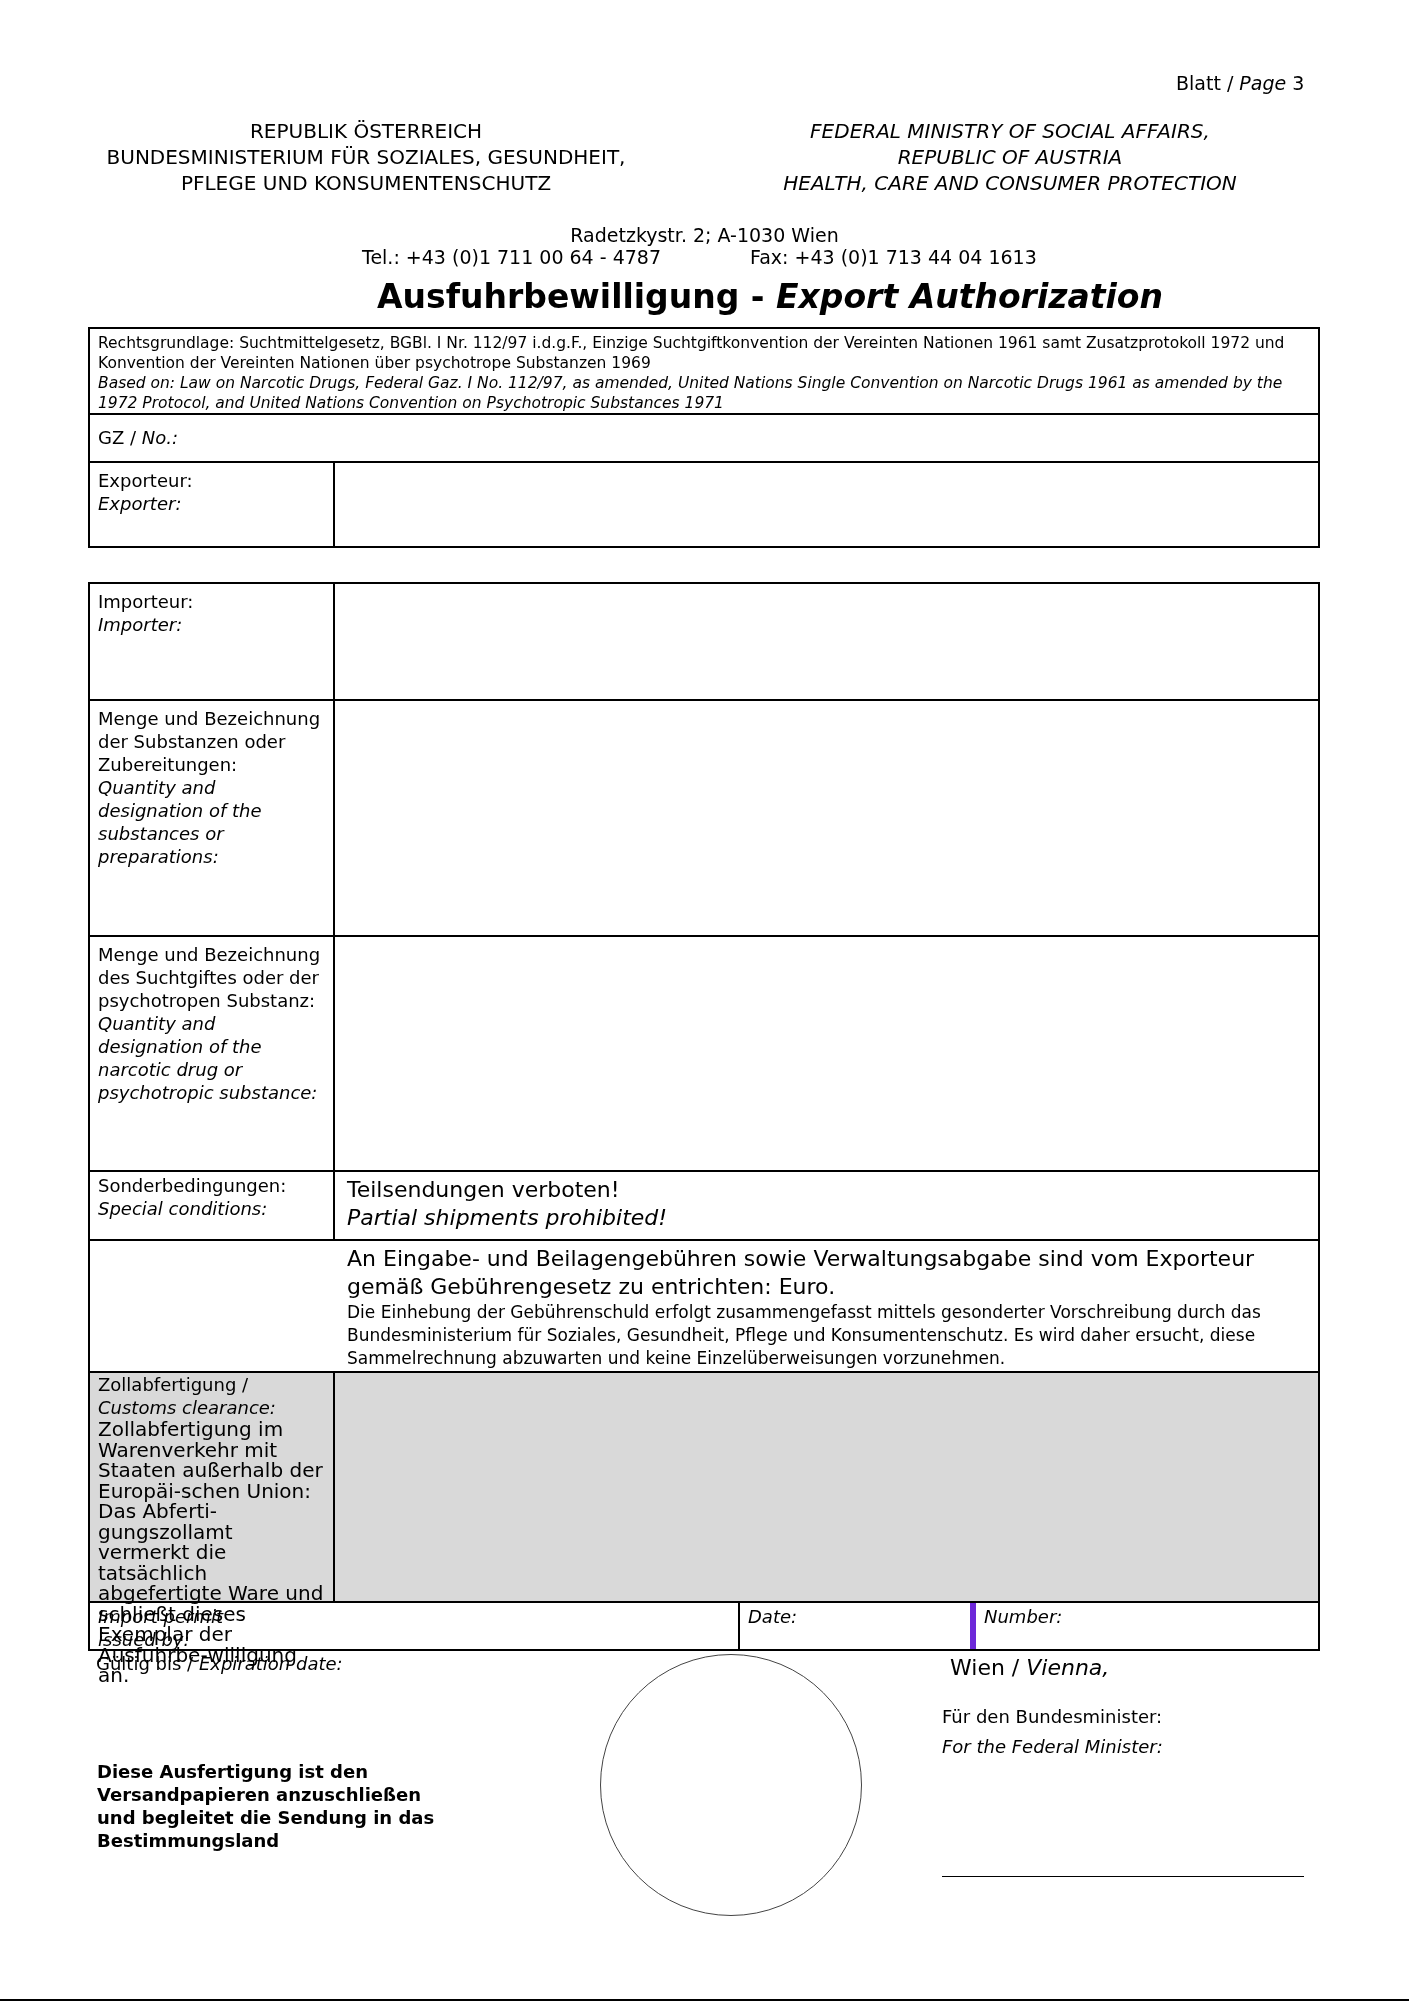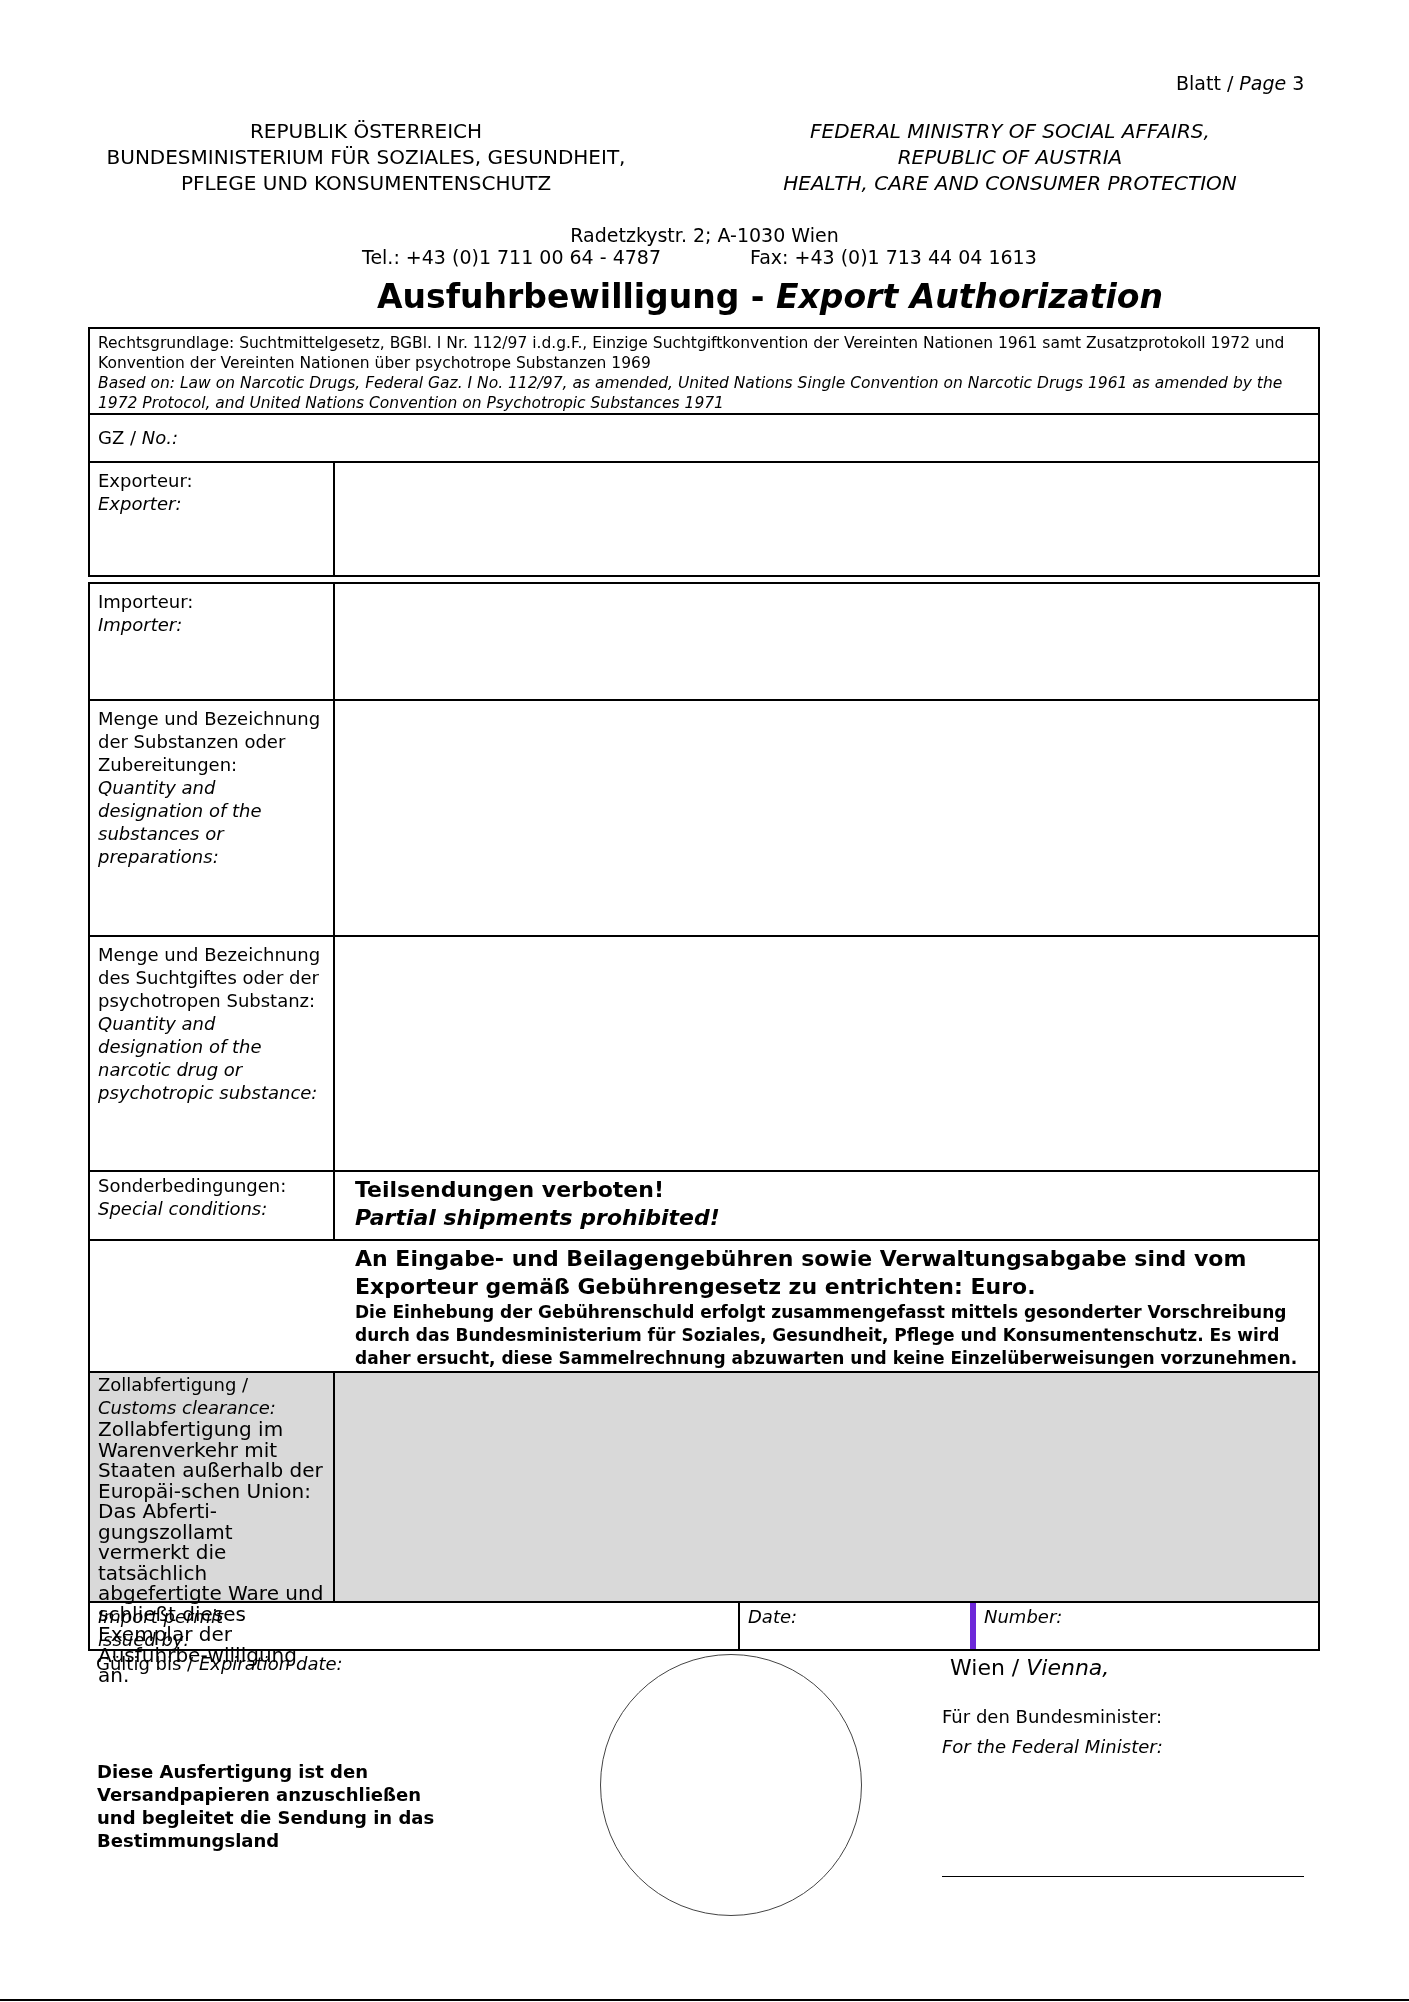--- a/index.html
+++ b/index.html
@@ -14,21 +14,21 @@
   .address { left: 0; width: 1409px; top: 223px; text-align: center; font-size: 19px; line-height: 24px; }
   .contact { left: 0; width: 1409px; top: 246px; font-size: 19px; }
   .contact .tel { position: absolute; left: 362px; }
   .contact .fax { position: absolute; left: 750px; }
   .title { left: 0; width: 1540px; top: 277px; text-align: center; font-size: 33px; font-weight: bold; }
 
   .form { left: 88px; top: 327px; width: 1232px; }
   .row { position: absolute; left: 0; width: 1232px; border: 2px solid #000; box-sizing: border-box; }
   .cell { position: absolute; top: 0; bottom: 0; box-sizing: border-box; }
   .labelcell { left: 0; width: 245px; border-right: 2px solid #000; padding: 6px 8px; font-size: 18px; line-height: 23px; }
-  .valuecell { left: 245px; right: 0; padding: 4px 20px; font-weight: bold; }
+  .valuecell { left: 245px; right: 0; padding: 4px 12px; }
   .legal { font-size: 15.5px; line-height: 20px; padding: 4px 8px; }
   .gz { font-size: 18px; padding: 12px 8px; }
   .big { font-size: 22px; line-height: 28px; }
   .small { font-size: 17px; line-height: 23px; }
   .gray { background: #d9d9d9; }
   .zoll-desc { font-size: 20px; line-height: 20.5px; }
   .bottom-row { font-size: 18px; line-height: 23px; }
   .b-cell { position: absolute; top: 0; bottom: 0; box-sizing: border-box; padding: 2px 8px; font-style: italic; }
 
   .expiration { left: 96px; top: 1653px; font-size: 18px; }
@@ -73,21 +73,21 @@
 
   <div class="row legal" style="top:0; height:88px;">
     <div>Rechtsgrundlage: Suchtmittelgesetz, BGBl. I Nr. 112/97 i.d.g.F., Einzige Suchtgiftkonvention der Vereinten Nationen 1961 samt Zusatzprotokoll 1972 und Konvention der Vereinten Nationen über psychotrope Substanzen 1969</div>
     <div class="it">Based on: Law on Narcotic Drugs, Federal Gaz. I No. 112/97, as amended, United Nations Single Convention on Narcotic Drugs 1961 as amended by the 1972 Protocol, and United Nations Convention on Psychotropic Substances 1971</div>
   </div>
 
   <div class="row gz" style="top:86px; height:50px;">
     <span>GZ / </span><span class="it">No.:</span>
   </div>
 
-  <div class="row" style="top:134px; height:116px;">
+  <div class="row" style="top:134px; height:87px;">
     <div class="cell labelcell">
       <div>Exporteur:</div>
       <div class="it">Exporter:</div>
     </div>
     <div class="cell valuecell"></div>
   </div>
 
   <div class="row" style="top:255px; height:119px;">
     <div class="cell labelcell">
       <div>Importeur:</div>

